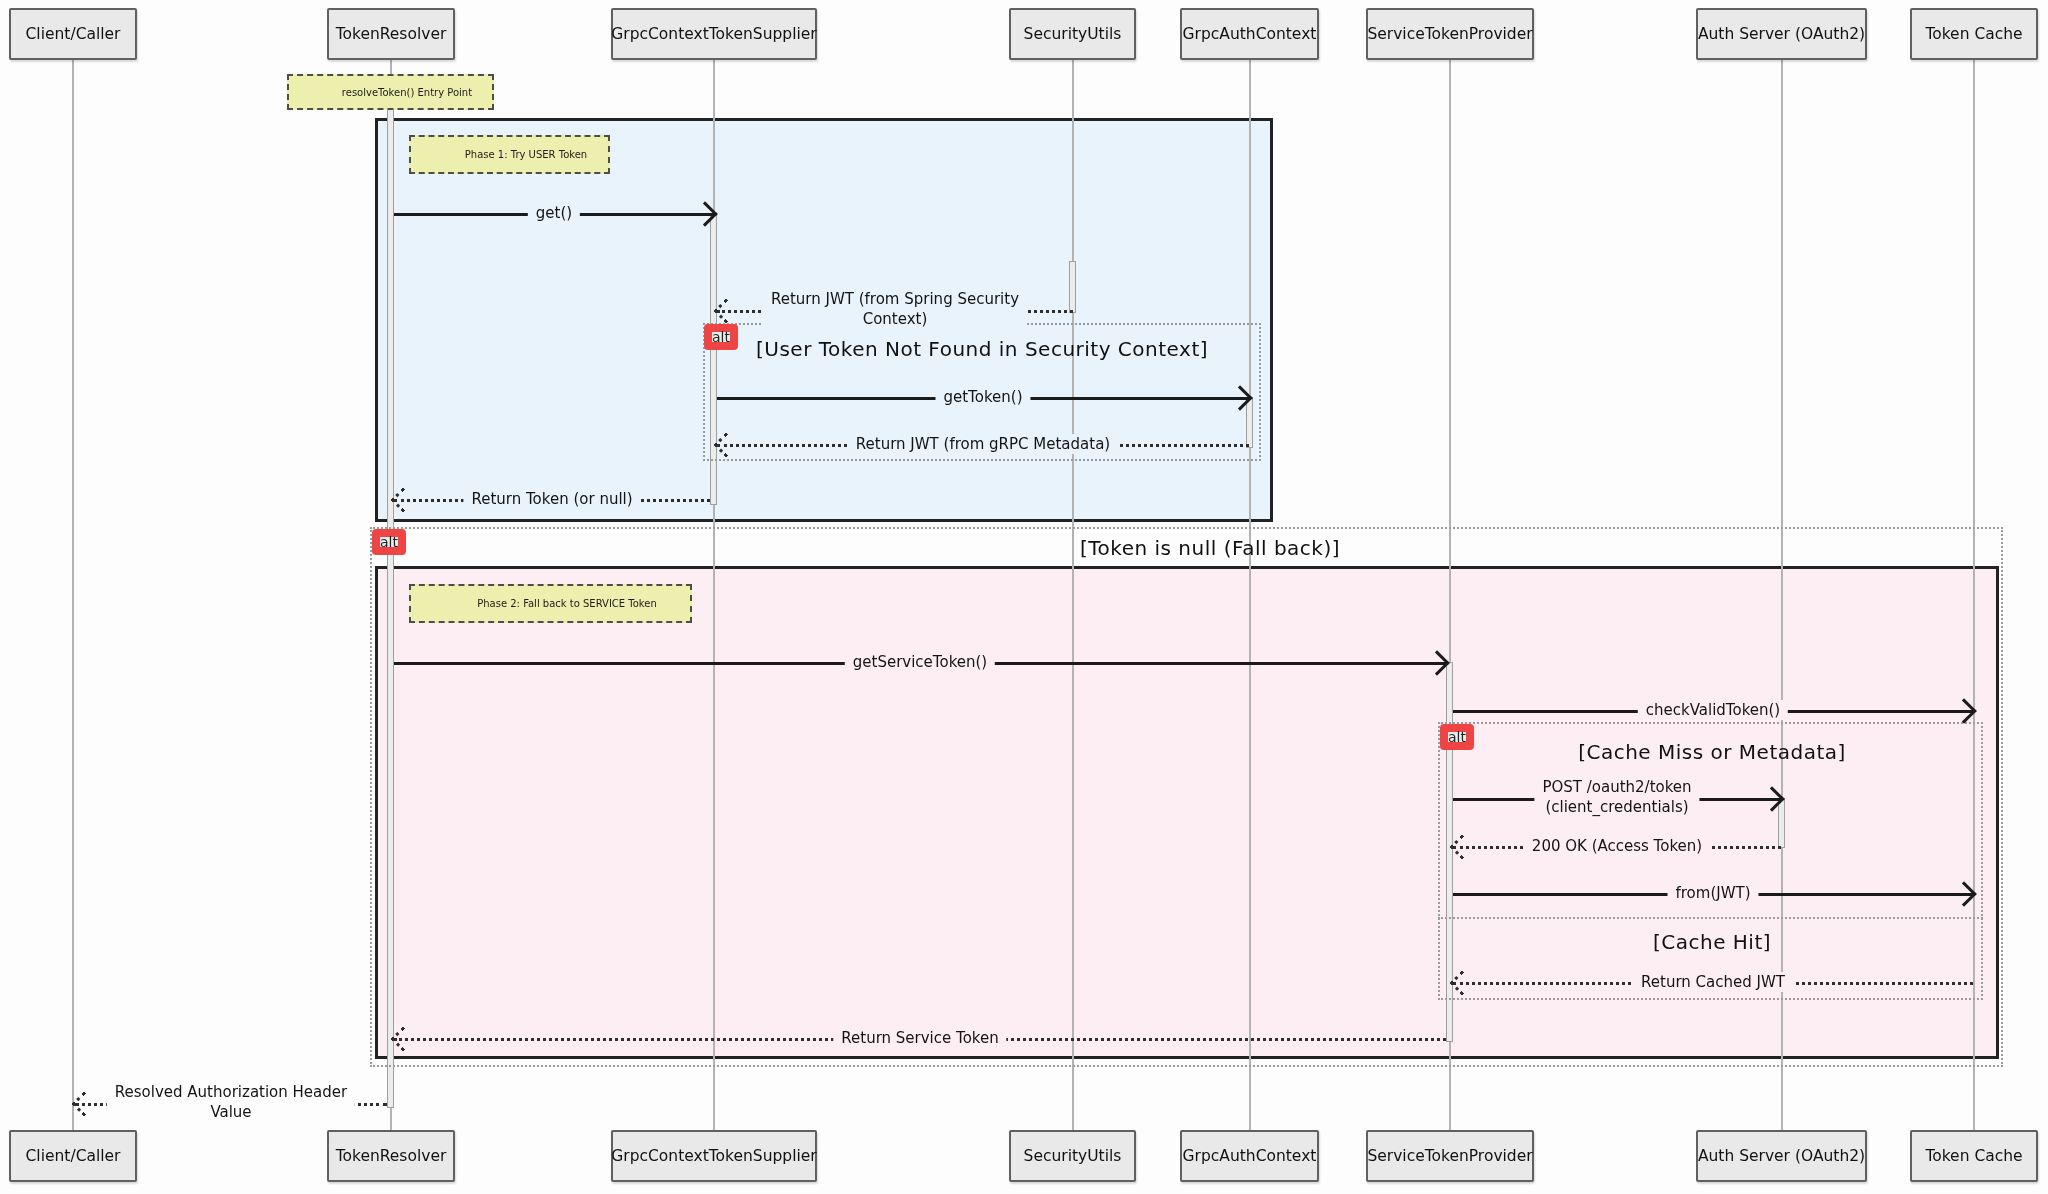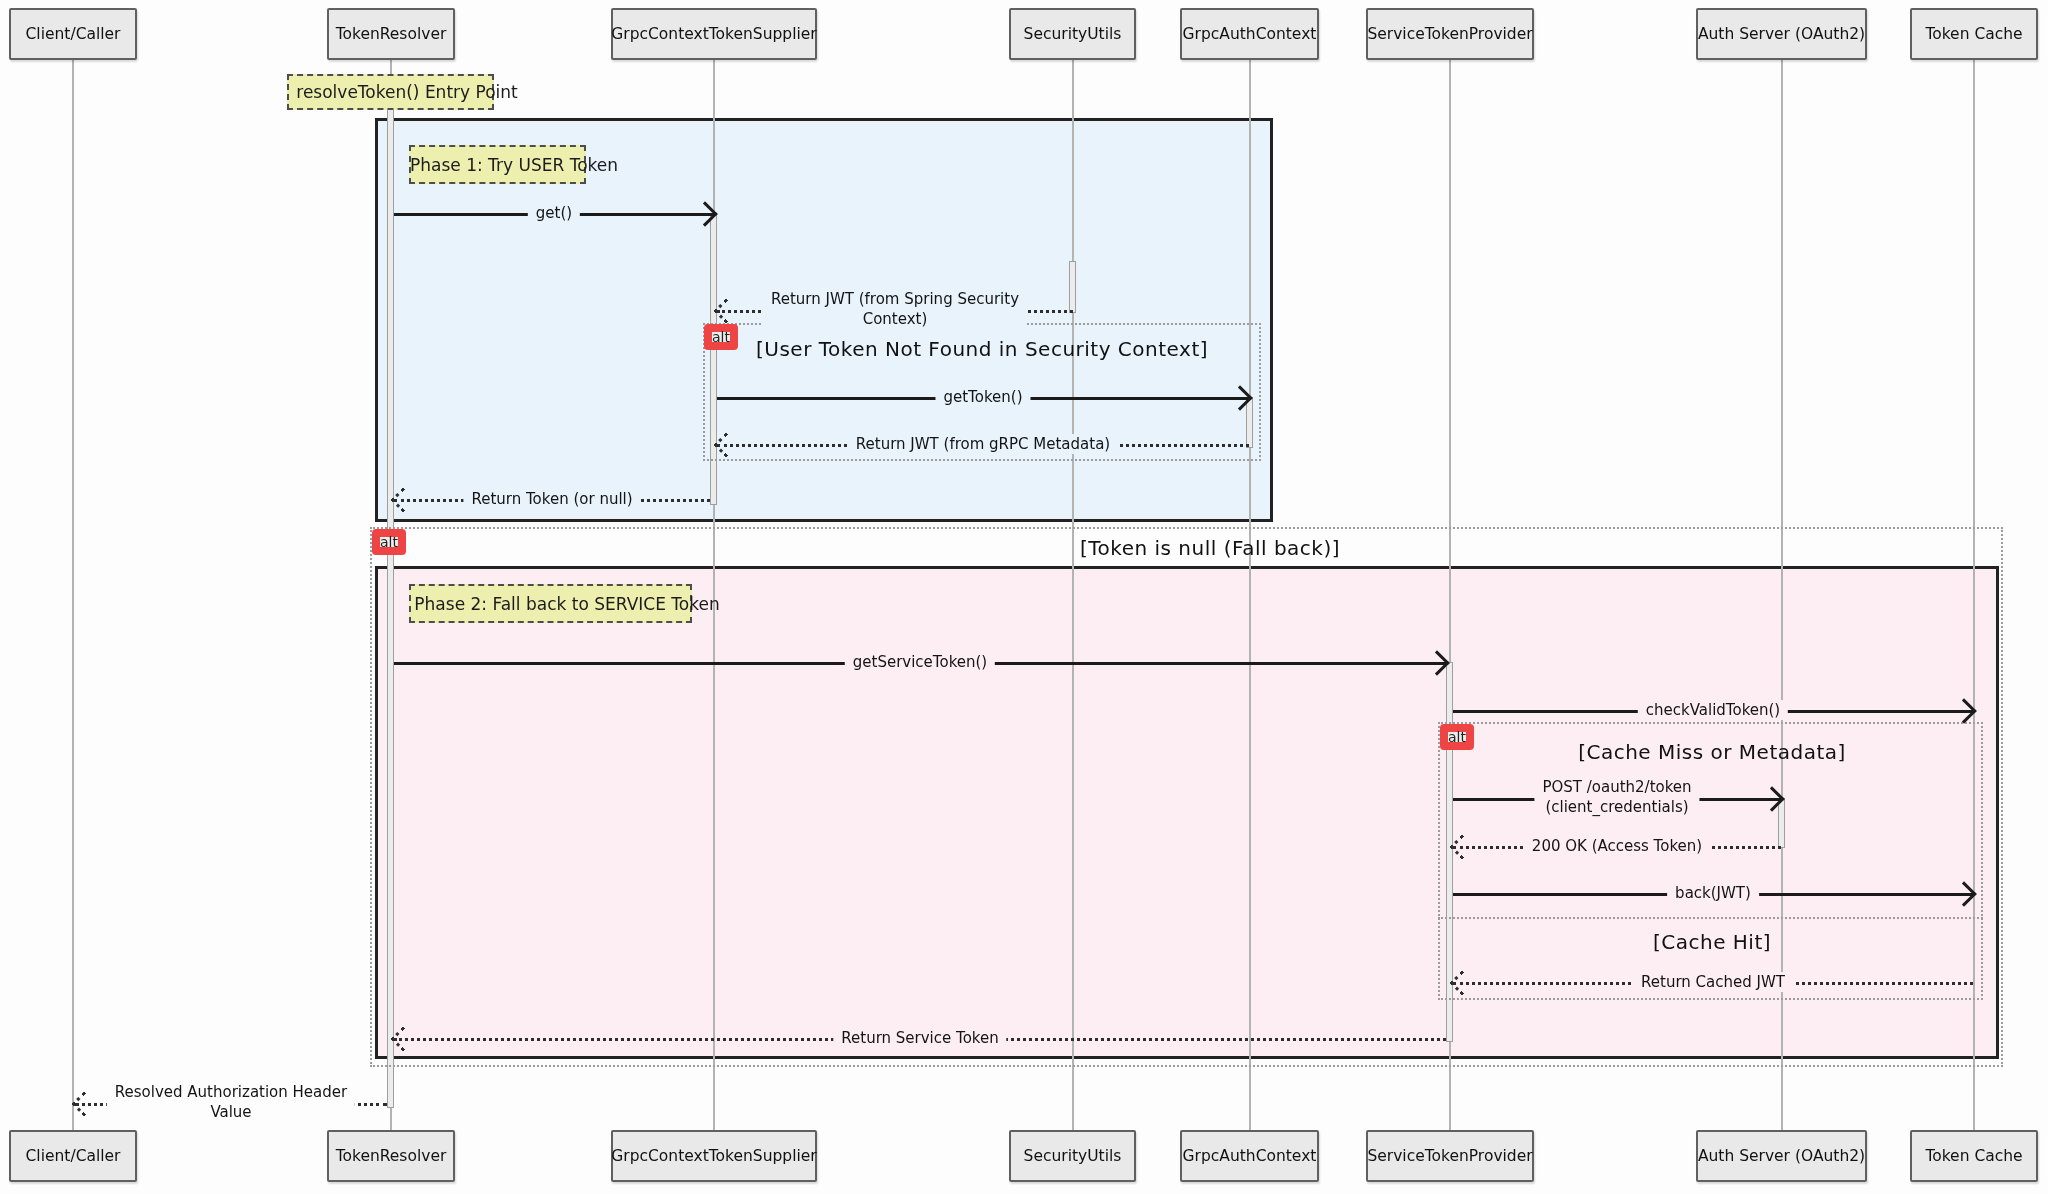--- a/index.html
+++ b/index.html
@@ -45,21 +45,21 @@
   }
   .msg .label.two{text-align:center; line-height:1.3; transform:translate(-50%,-52%);}
   .msg .label.two span{display:block; white-space:nowrap;}
   .halo-blue .label{background:#e8f3fc;}
   .halo-pink .label{background:#fdeef3;}
   .halo-white .label{background:#fdfdfd;}
   
   .note{
     position:absolute; background:#edefae; border:2px dashed #4d4d4d;
     box-sizing:border-box; display:flex; align-items:center; justify-content:center;
-    font-size:17px; color:#1c1c1c; white-space:nowrap; z-index:3;padding-left:33px;
+    font-size:10px; color:#1c1c1c; white-space:nowrap; z-index:3;padding-left:33px;
   }
   
   .pbox{
     position:absolute; height:52px; background:#e9e9e9; border:2px solid #606060;
     box-sizing:border-box; display:flex; align-items:center; justify-content:center;
     font-size:15.5px; color:#111; box-shadow:1px 2px 2px rgba(0,0,0,0.14);
     border-radius:2px; white-space:nowrap; z-index:4;
   }
 </style>
 </head>
@@ -157,21 +157,21 @@
 
   <div class="msg dashed halo-pink" style="left:1453px; top:831px; width:328px;">
     <div class="line"></div>
     <div class="head l"></div>
     <div class="label">200 OK (Access Token)</div>
   </div>
 
   <div class="msg solid halo-pink" style="left:1453px; top:878px; width:520px;">
     <div class="line"></div>
     <div class="head r"></div>
-    <div class="label">back(JWT)</div>
+    <div class="label">from(JWT)</div>
   </div>
 
   <div class="msg dashed halo-pink" style="left:1453px; top:967px; width:520px;">
     <div class="line"></div>
     <div class="head l"></div>
     <div class="label">Return Cached JWT</div>
   </div>
 
   <div class="msg dashed halo-pink" style="left:394px; top:1023px; width:1052px;">
     <div class="line"></div>
@@ -182,21 +182,21 @@
   <div class="msg dashed halo-white" style="left:75px; top:1088px; width:312px;">
     <div class="line"></div>
     <div class="head l"></div>
     <div class="label two">
       <span>Resolved Authorization Header</span>
       <span>Value</span>
     </div>
   </div>
 
   <div class="note" style="left:287px; top:74px; width:207px; height:36px;">resolveToken() Entry Point</div>
-  <div class="note" style="left:409px; top:135px; width:177px; height:39px;margin-top:10px;">Phase 1: Try USER Token</div>
+  <div class="note" style="left:409px; top:135px; width:201px; height:39px;">Phase 1: Try USER Token</div>
   <div class="note" style="left:409px; top:584px; width:283px; height:39px;">Phase 2: Fall back to SERVICE Token</div>
 
   <div class="pbox" style="left:9px; top:8px; width:128px;">Client/Caller</div>
   <div class="pbox" style="left:327px; top:8px; width:128px;">TokenResolver</div>
   <div class="pbox" style="left:611px; top:8px; width:206px;">GrpcContextTokenSupplier</div>
   <div class="pbox" style="left:1009px; top:8px; width:127px;">SecurityUtils</div>
   <div class="pbox" style="left:1180px; top:8px; width:139px;">GrpcAuthContext</div>
   <div class="pbox" style="left:1366px; top:8px; width:168px;">ServiceTokenProvider</div>
   <div class="pbox" style="left:1696px; top:8px; width:171px;">Auth Server (OAuth2)</div>
   <div class="pbox" style="left:1910px; top:8px; width:128px;">Token Cache</div>

